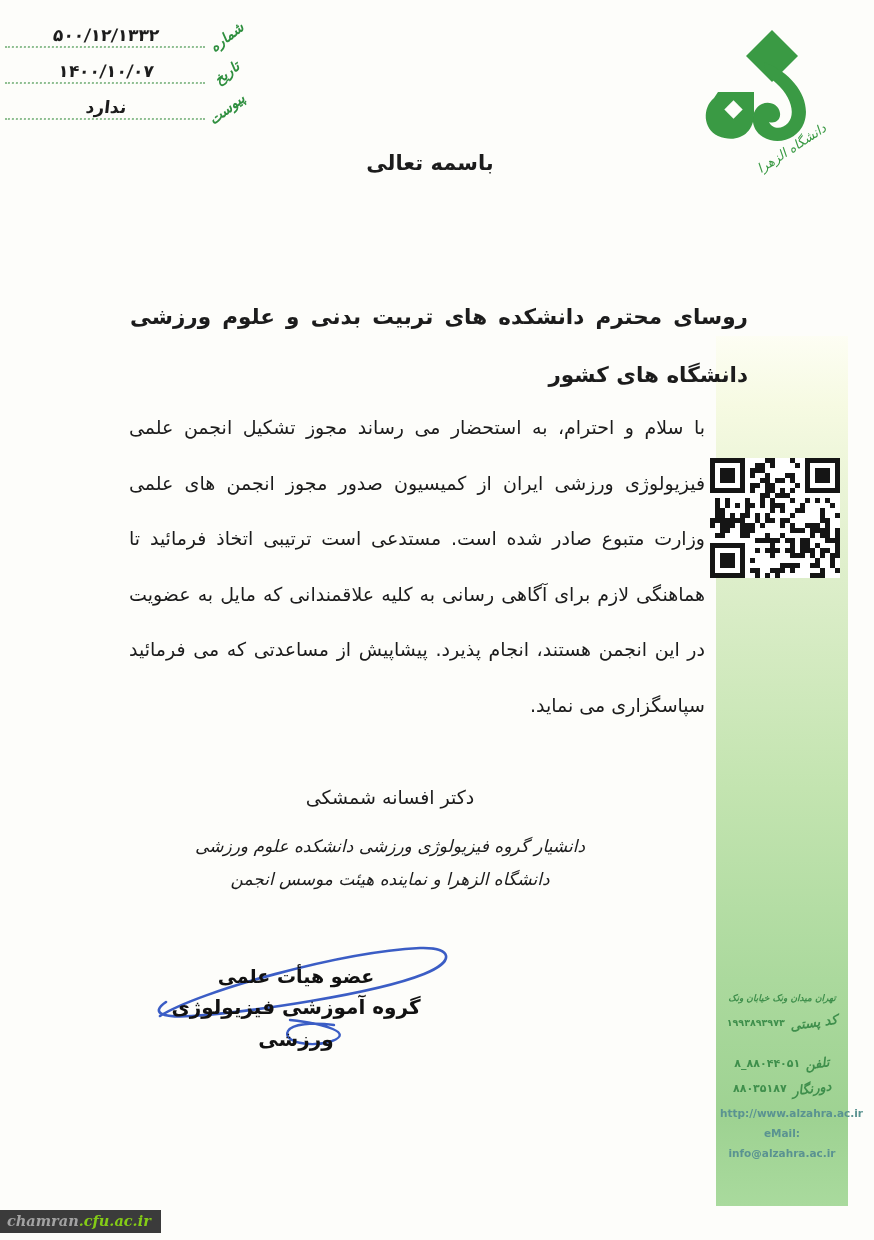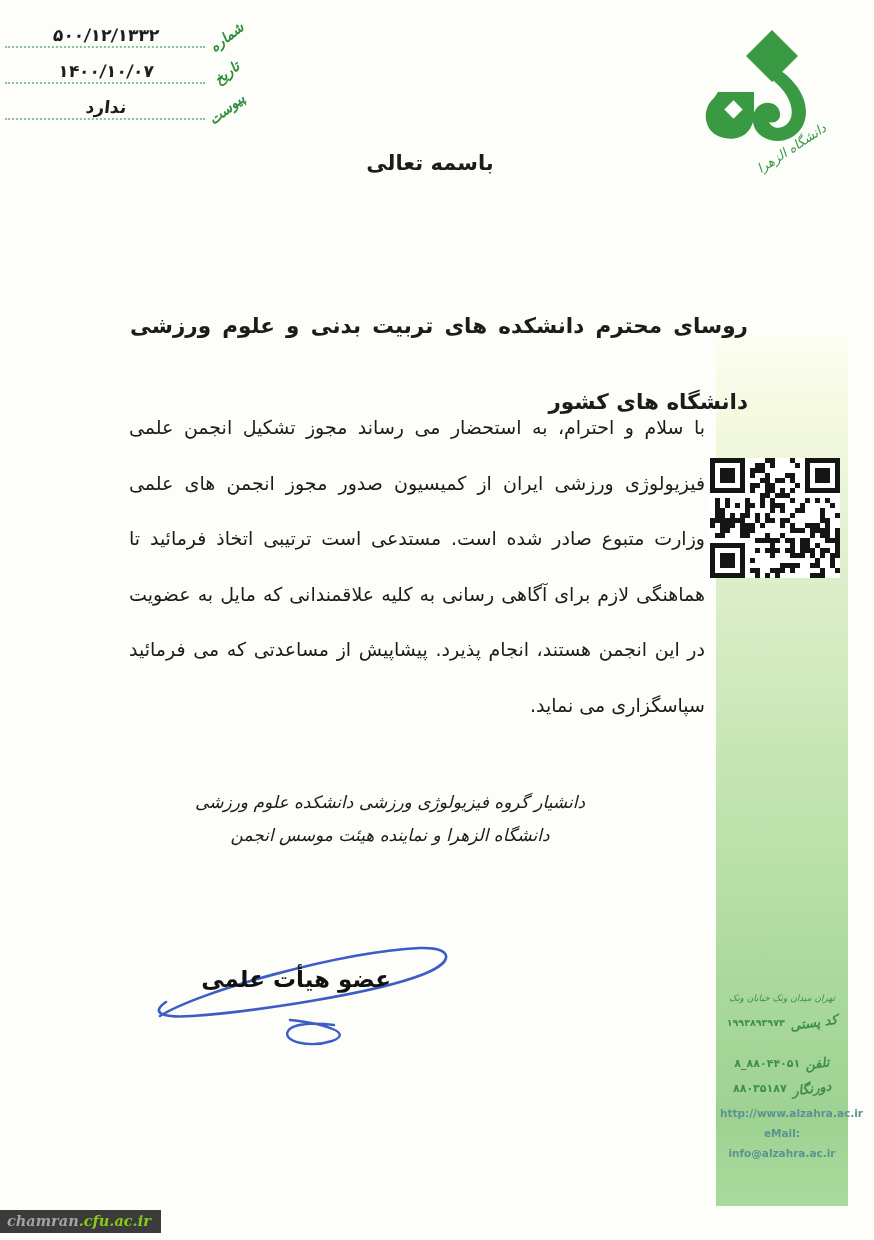--- a/index.html
+++ b/index.html
@@ -29,21 +29,21 @@
   .strip{
     position:absolute;left:716px;top:336px;width:132px;height:870px;
     background:linear-gradient(180deg,
       rgba(253,254,238,.55) 0%, #f6fae2 8%, #ddeeca 28%,
       #c3e4b0 52%, #abd99d 74%, #9ed292 90%, #a9da9d 100%);
   }
   .strip-info{
     position:absolute;bottom:42px;left:4px;right:4px;direction:rtl;
     text-align:center;color:#3f8f4c;
   }
-  .addr{font-size:9px;font-style:italic;font-weight:400;letter-spacing:0;margin-bottom:12px;}
+  .addr{font-size:9px;font-style:italic;font-weight:700;letter-spacing:0;margin-bottom:12px;}
   .srow{display:flex;direction:rtl;justify-content:center;align-items:center;gap:5px;}
   .slabel{font-size:13px;font-style:italic;font-weight:700;transform:rotate(-8deg);}
   .sval{font-size:11px;font-weight:700;letter-spacing:.5px;}
   .srow.postal .sval{font-size:9.5px;}
   .srow.phone{margin-top:26px;}
   .srow.fax{margin-top:10px;}
   .links{margin-top:8px;direction:ltr;color:#5a9391;font-weight:700;font-size:10.5px;line-height:1.9;}
 
   
   .qr{position:absolute;left:710px;top:458px;line-height:0;}
@@ -53,21 +53,21 @@
     position:absolute;top:151px;left:0;right:14px;text-align:center;
     font-weight:800;font-size:21px;direction:rtl;
   }
   .salutation{
     position:absolute;top:211px;left:0;right:72px;text-align:center;
     font-weight:800;font-size:21px;direction:rtl;
   }
   .recipient{
     position:absolute;top:288px;right:126px;width:618px;direction:rtl;
     text-align:justify;text-align-last:right;font-weight:800;
-    font-size:21.5px;line-height:76px;
+    font-size:21.5px;line-height:58px;
   }
 
   
   .body-text{
     position:absolute;top:400px;right:169px;width:576px;direction:rtl;
     text-align:justify;text-align-last:right;font-size:19px;line-height:55.5px;
   }
 
   
   .signatory{
@@ -76,21 +76,21 @@
   }
   .sig-name{font-size:19px;margin-bottom:22px;}
   .sig-title{font-size:17px;line-height:1.95;font-style:italic;}
 
   
   .stamp{
     position:absolute;top:962px;left:138px;width:316px;text-align:center;
     direction:rtl;font-weight:800;color:#111;
   }
   .stamp .l1{font-size:21px;line-height:1.6;}
-  .stamp .l2{font-size:23px;line-height:1.55;}
+  .stamp .l2{font-size:19px;line-height:1.55;}
   .stamp .l3{font-size:20px;line-height:1.6;}
   .sig-svg{position:absolute;top:936px;left:130px;}
 
   
   .watermark{
     position:absolute;left:0;top:1210px;background:#3b3b3b;
     padding:2px 10px 4px 7px;font-family:"DejaVu Serif",serif;
     font-style:italic;font-weight:700;font-size:14.5px;line-height:1.2;
   }
   .watermark .wm-prefix{color:#a3a3a3;}
@@ -345,30 +345,32 @@
         <rect x="10" y="95" width="15" height="15" fill="#151515"></rect>
       </svg>
   </div>
 
   <div class="bismillah">باسمه تعالی</div>
   <div class="recipient">روسای محترم دانشکده های تربیت بدنی و علوم ورزشی دانشگاه های کشور</div>
 
   <div class="body-text">با سلام و احترام، به استحضار می رساند مجوز تشکیل انجمن علمی فیزیولوژی ورزشی ایران از کمیسیون صدور مجوز انجمن های علمی وزارت متبوع صادر شده است. مستدعی است ترتیبی اتخاذ فرمائید تا هماهنگی لازم برای آگاهی رسانی به کلیه علاقمندانی که مایل به عضویت در این انجمن هستند، انجام پذیرد. پیشاپیش از مساعدتی که می فرمائید سپاسگزاری می نماید.</div>
 
   <div class="signatory">
+    <div class="sig-name">دکتر افسانه شمشکی</div>
     <div class="sig-title">دانشیار گروه فیزیولوژی ورزشی دانشکده علوم ورزشی</div>
     <div class="sig-title">دانشگاه الزهرا و نماینده هیئت موسس انجمن</div>
   </div>
 
   <svg class="sig-svg" width="340" height="120" viewBox="0 0 340 120">
     <path d="M30 80 C70 55 210 16 290 12 C322 11 326 25 294 38 C244 58 120 76 62 80 C32 82 20 77 36 66" fill="none" stroke="#2a4fc0" stroke-width="2.6" stroke-linecap="round" opacity="0.92"></path>
     <path d="M160 84 C196 88 224 97 202 105 C180 112 152 106 158 95 C162 88 182 86 204 89" fill="none" stroke="#2a4fc0" stroke-width="2.4" stroke-linecap="round" opacity="0.92"></path>
   </svg>
 
   <div class="stamp">
     <div class="l2">عضو هیأت علمی</div>
+    <div class="l3">گروه آموزشی فیزیولوژی ورزشی</div>
   </div>
 
   <div class="watermark">
     <span class="wm-prefix">chamran</span><span class="wm-suffix">.cfu.ac.ir</span>
   </div>
 
 </div>
 
 </body></html>

